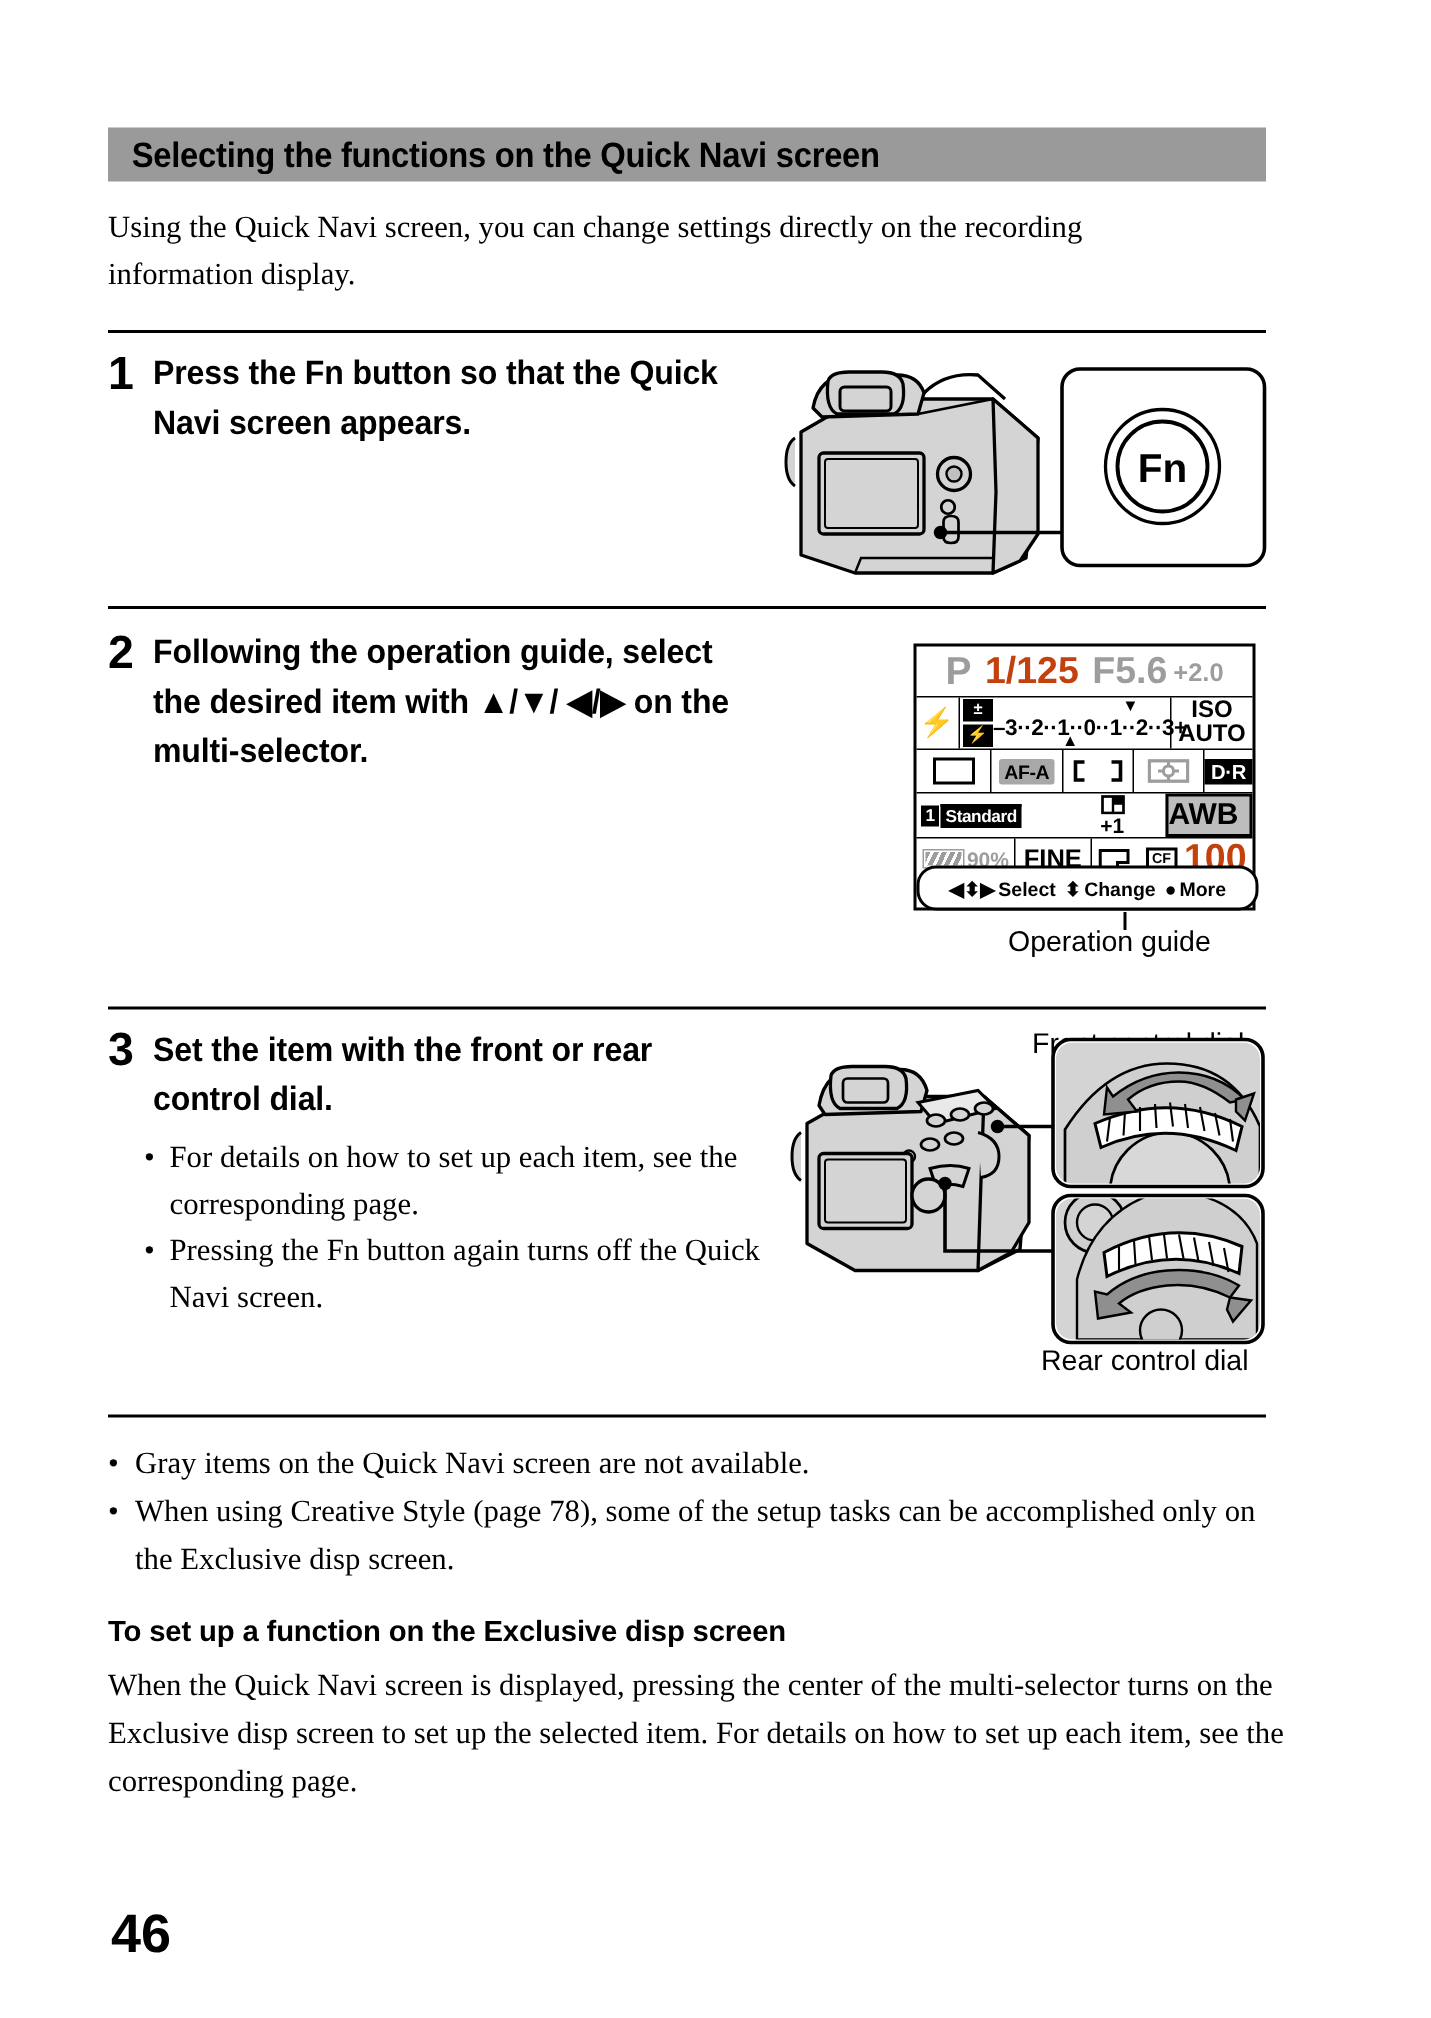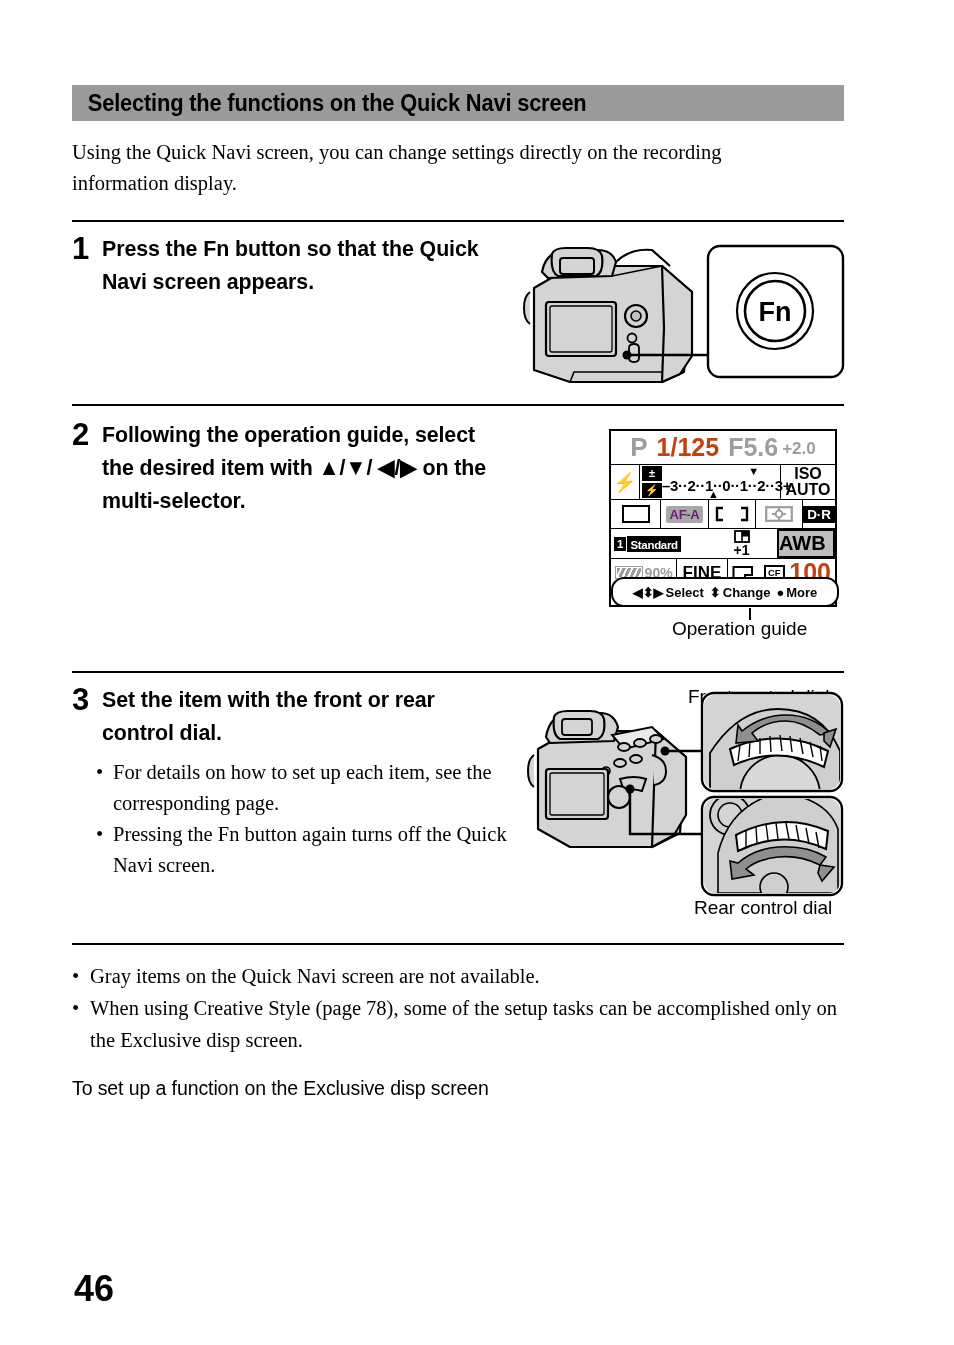--- a/index.html
+++ b/index.html
@@ -89,21 +89,21 @@
     font-size: 20.5px; line-height: 32px;
   }
   .notes .b { display: flex; margin-bottom: 0; }
   .notes .dot { width: 18px; flex: 0 0 18px; }
   .notes .bt { flex: 1; }
 
   .subhead {
     position: absolute;
     left: 72px; top: 1077px; width: 772px;
     font-family: "Liberation Sans Narrow", "Liberation Sans", sans-serif;
-    font-weight: normal;
+    font-weight: bold;
     font-size: 19.5px;
     letter-spacing: -0.1px;
   }
   .closing {
     position: absolute;
     left: 72px; top: 1108px; width: 790px;
     font-size: 20.5px; line-height: 32px;
   }
 
   .page-number {
@@ -162,21 +162,21 @@
     line-height: 1.02;
   }
   .cell-iso span { font-size: 16px; font-weight: bold; }
 
   .lcd-r3 { height: 29px; }
   .lcd-r3 > div { display: flex; align-items: center; justify-content: center; height: 100%; }
   .r3-drive { width: 49px; }
   .drive-box { width: 24px; height: 14px; border: 2.5px solid #000; }
   .r3-af { width: 47px; border-left: 1.5px solid #000; }
   .af-badge {
-    background: #a8a8a8; color: #701a75; font-size: 13px; font-weight: bold;
+    background: #a8a8a8; color: #000000; font-size: 13px; font-weight: bold;
     padding: 1px 4px; border-radius: 2px; letter-spacing: -0.3px;
   }
   .r3-area { width: 46px; border-left: 1.5px solid #000; font-size: 16px; font-weight: bold; letter-spacing: 2px;}
   .r3-meter { width: 46px; border-left: 1.5px solid #000; }
   .r3-dr { flex: 1; border-left: 1.5px solid #000; }
   .dr-badge { background: #000; color: #fff; font-size: 13.5px; font-weight: bold; padding: 1px 4px; letter-spacing: -0.2px; }
 
   .lcd-r4 { height: 30px; }
   .r4-style { width: 92px; display:flex; align-items:center; padding-left: 3px; height: 100%; }
   .style-chip { display: flex; align-items: center; }
@@ -553,15 +553,16 @@
       <span class="dot">•</span>
       <span class="bt">Gray items on the Quick Navi screen are not available.</span>
     </div>
     <div class="b">
       <span class="dot">•</span>
       <span class="bt">When using Creative Style (page 78), some of the setup tasks can be accomplished only on the Exclusive disp screen.</span>
     </div>
   </div>
 
   <div class="subhead">To set up a function on the Exclusive disp screen</div>
+  <div class="closing">When the Quick Navi screen is displayed, pressing the center of the multi-selector turns on the Exclusive disp screen to set up the selected item. For details on how to set up each item, see the corresponding page.</div>
 
   <div class="page-number">46</div>
 </div>
 
 </body></html>

